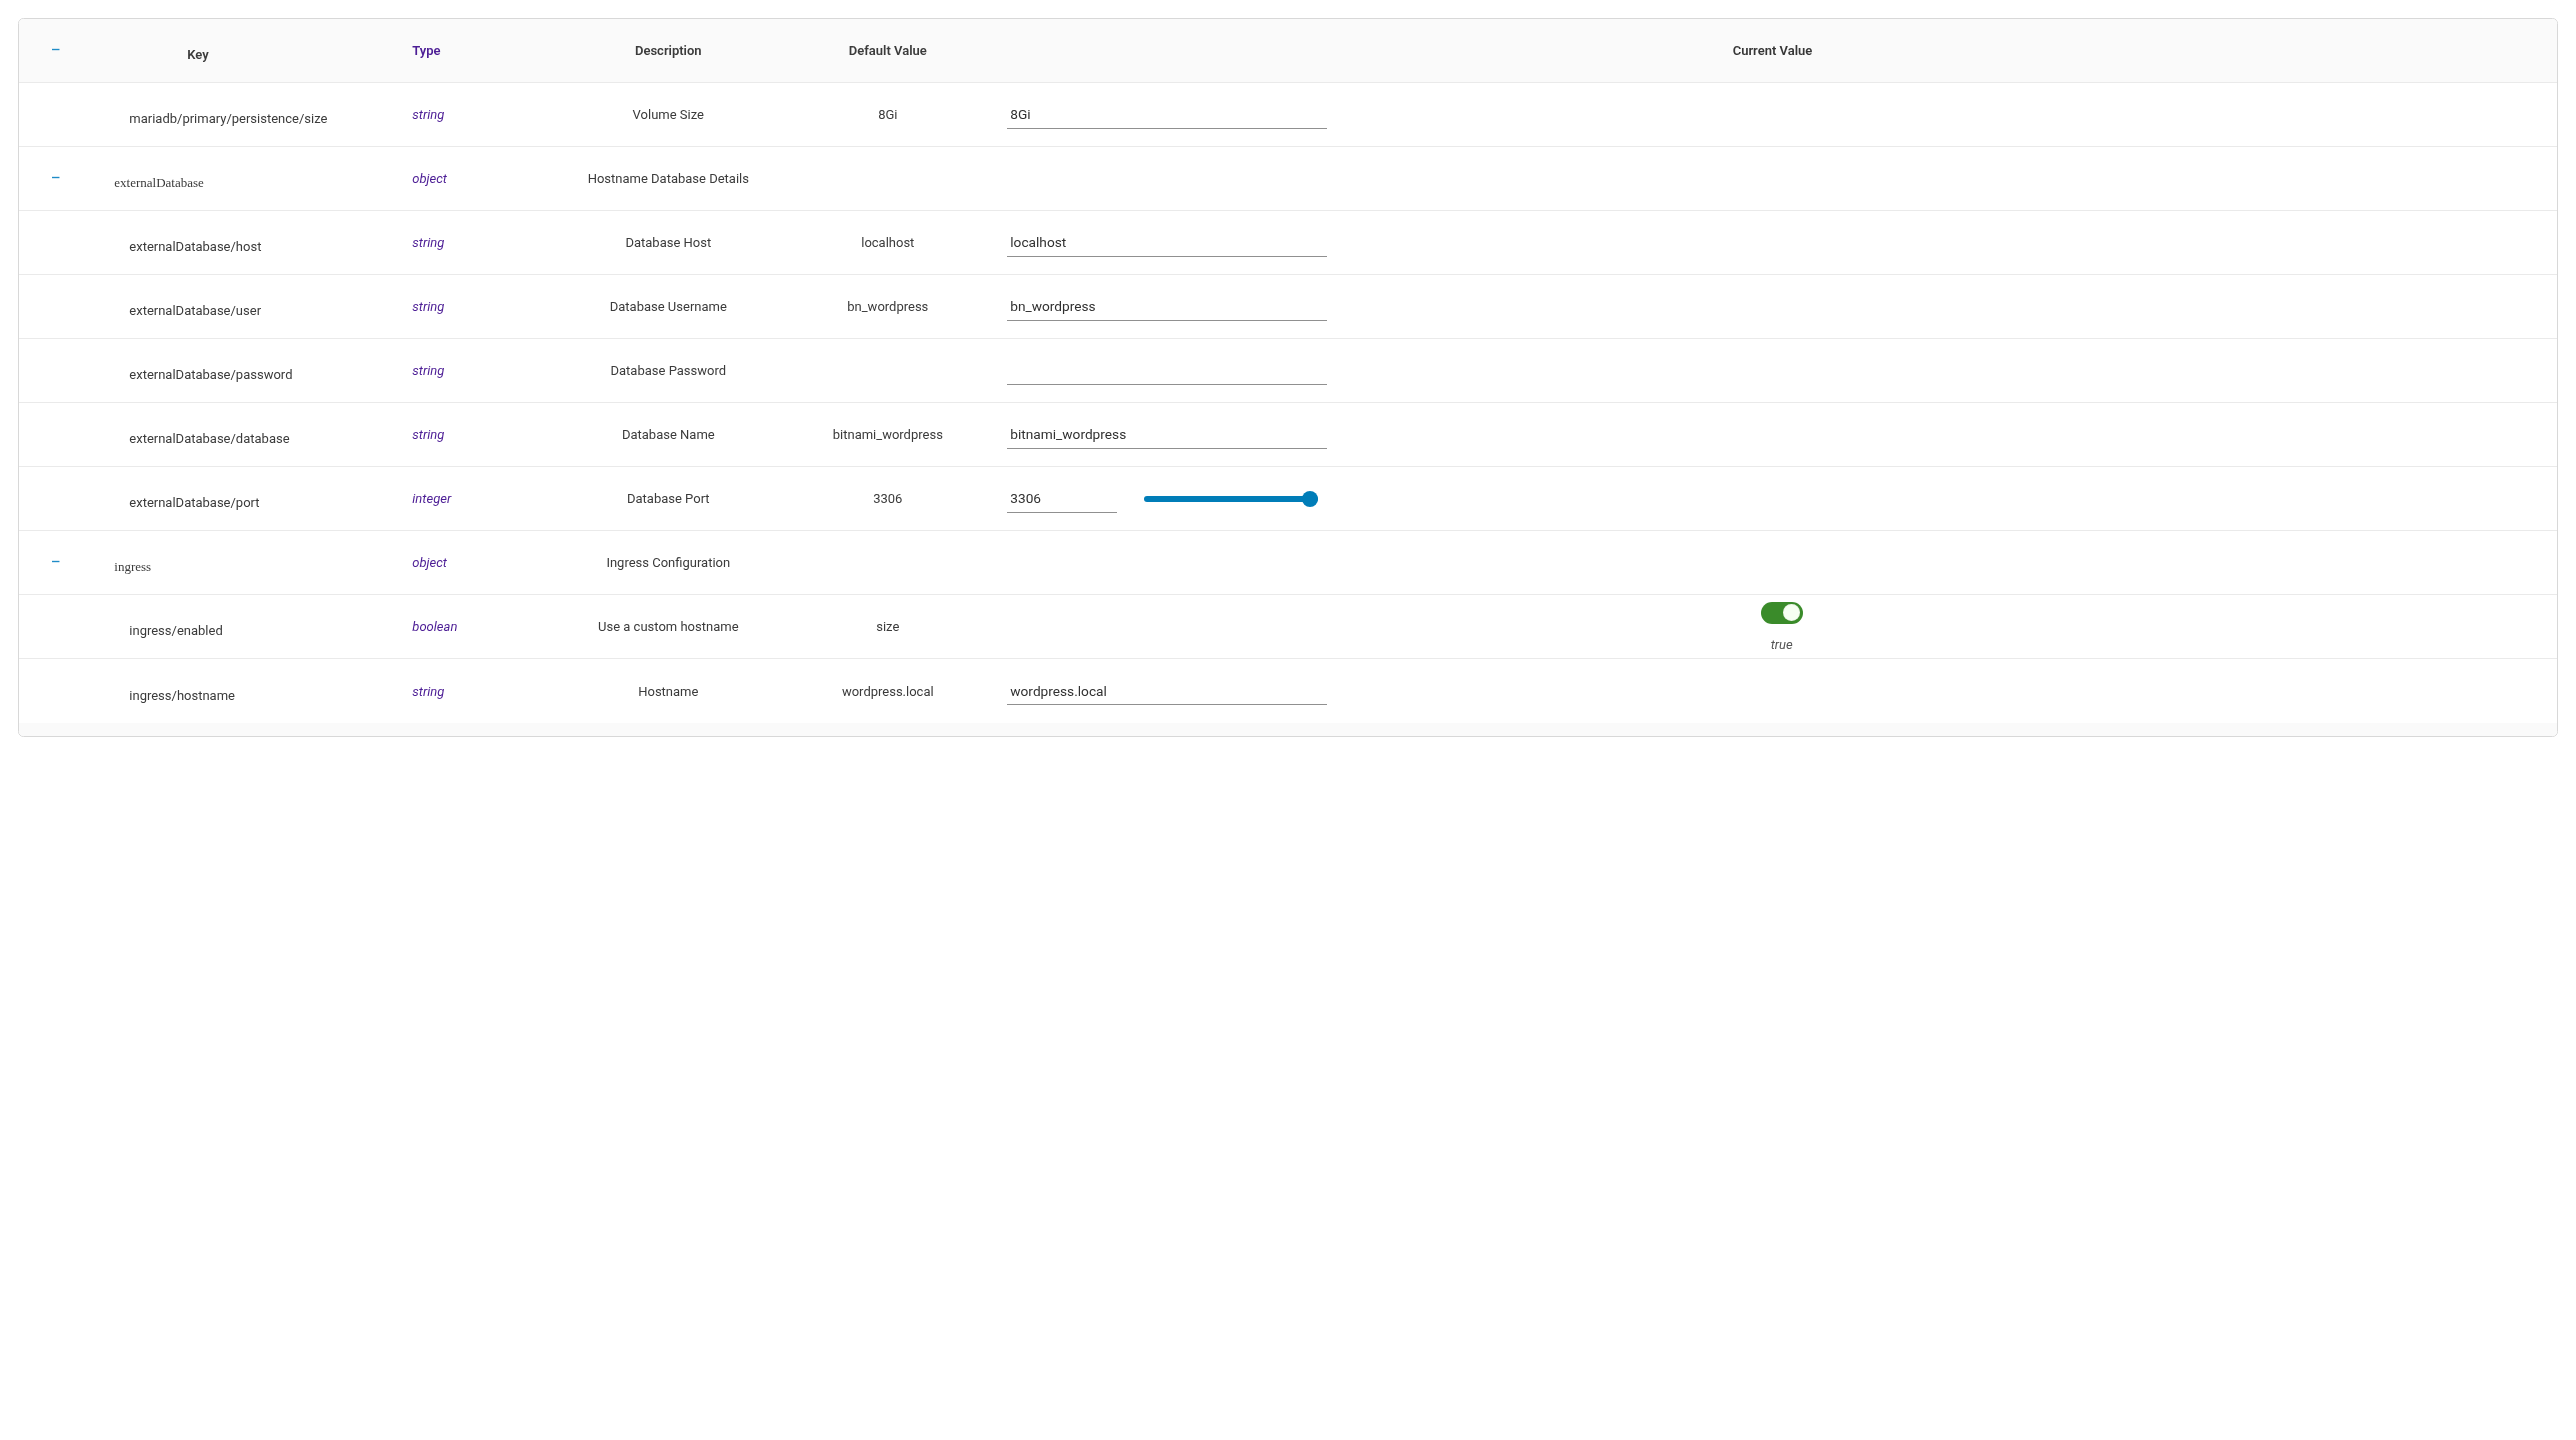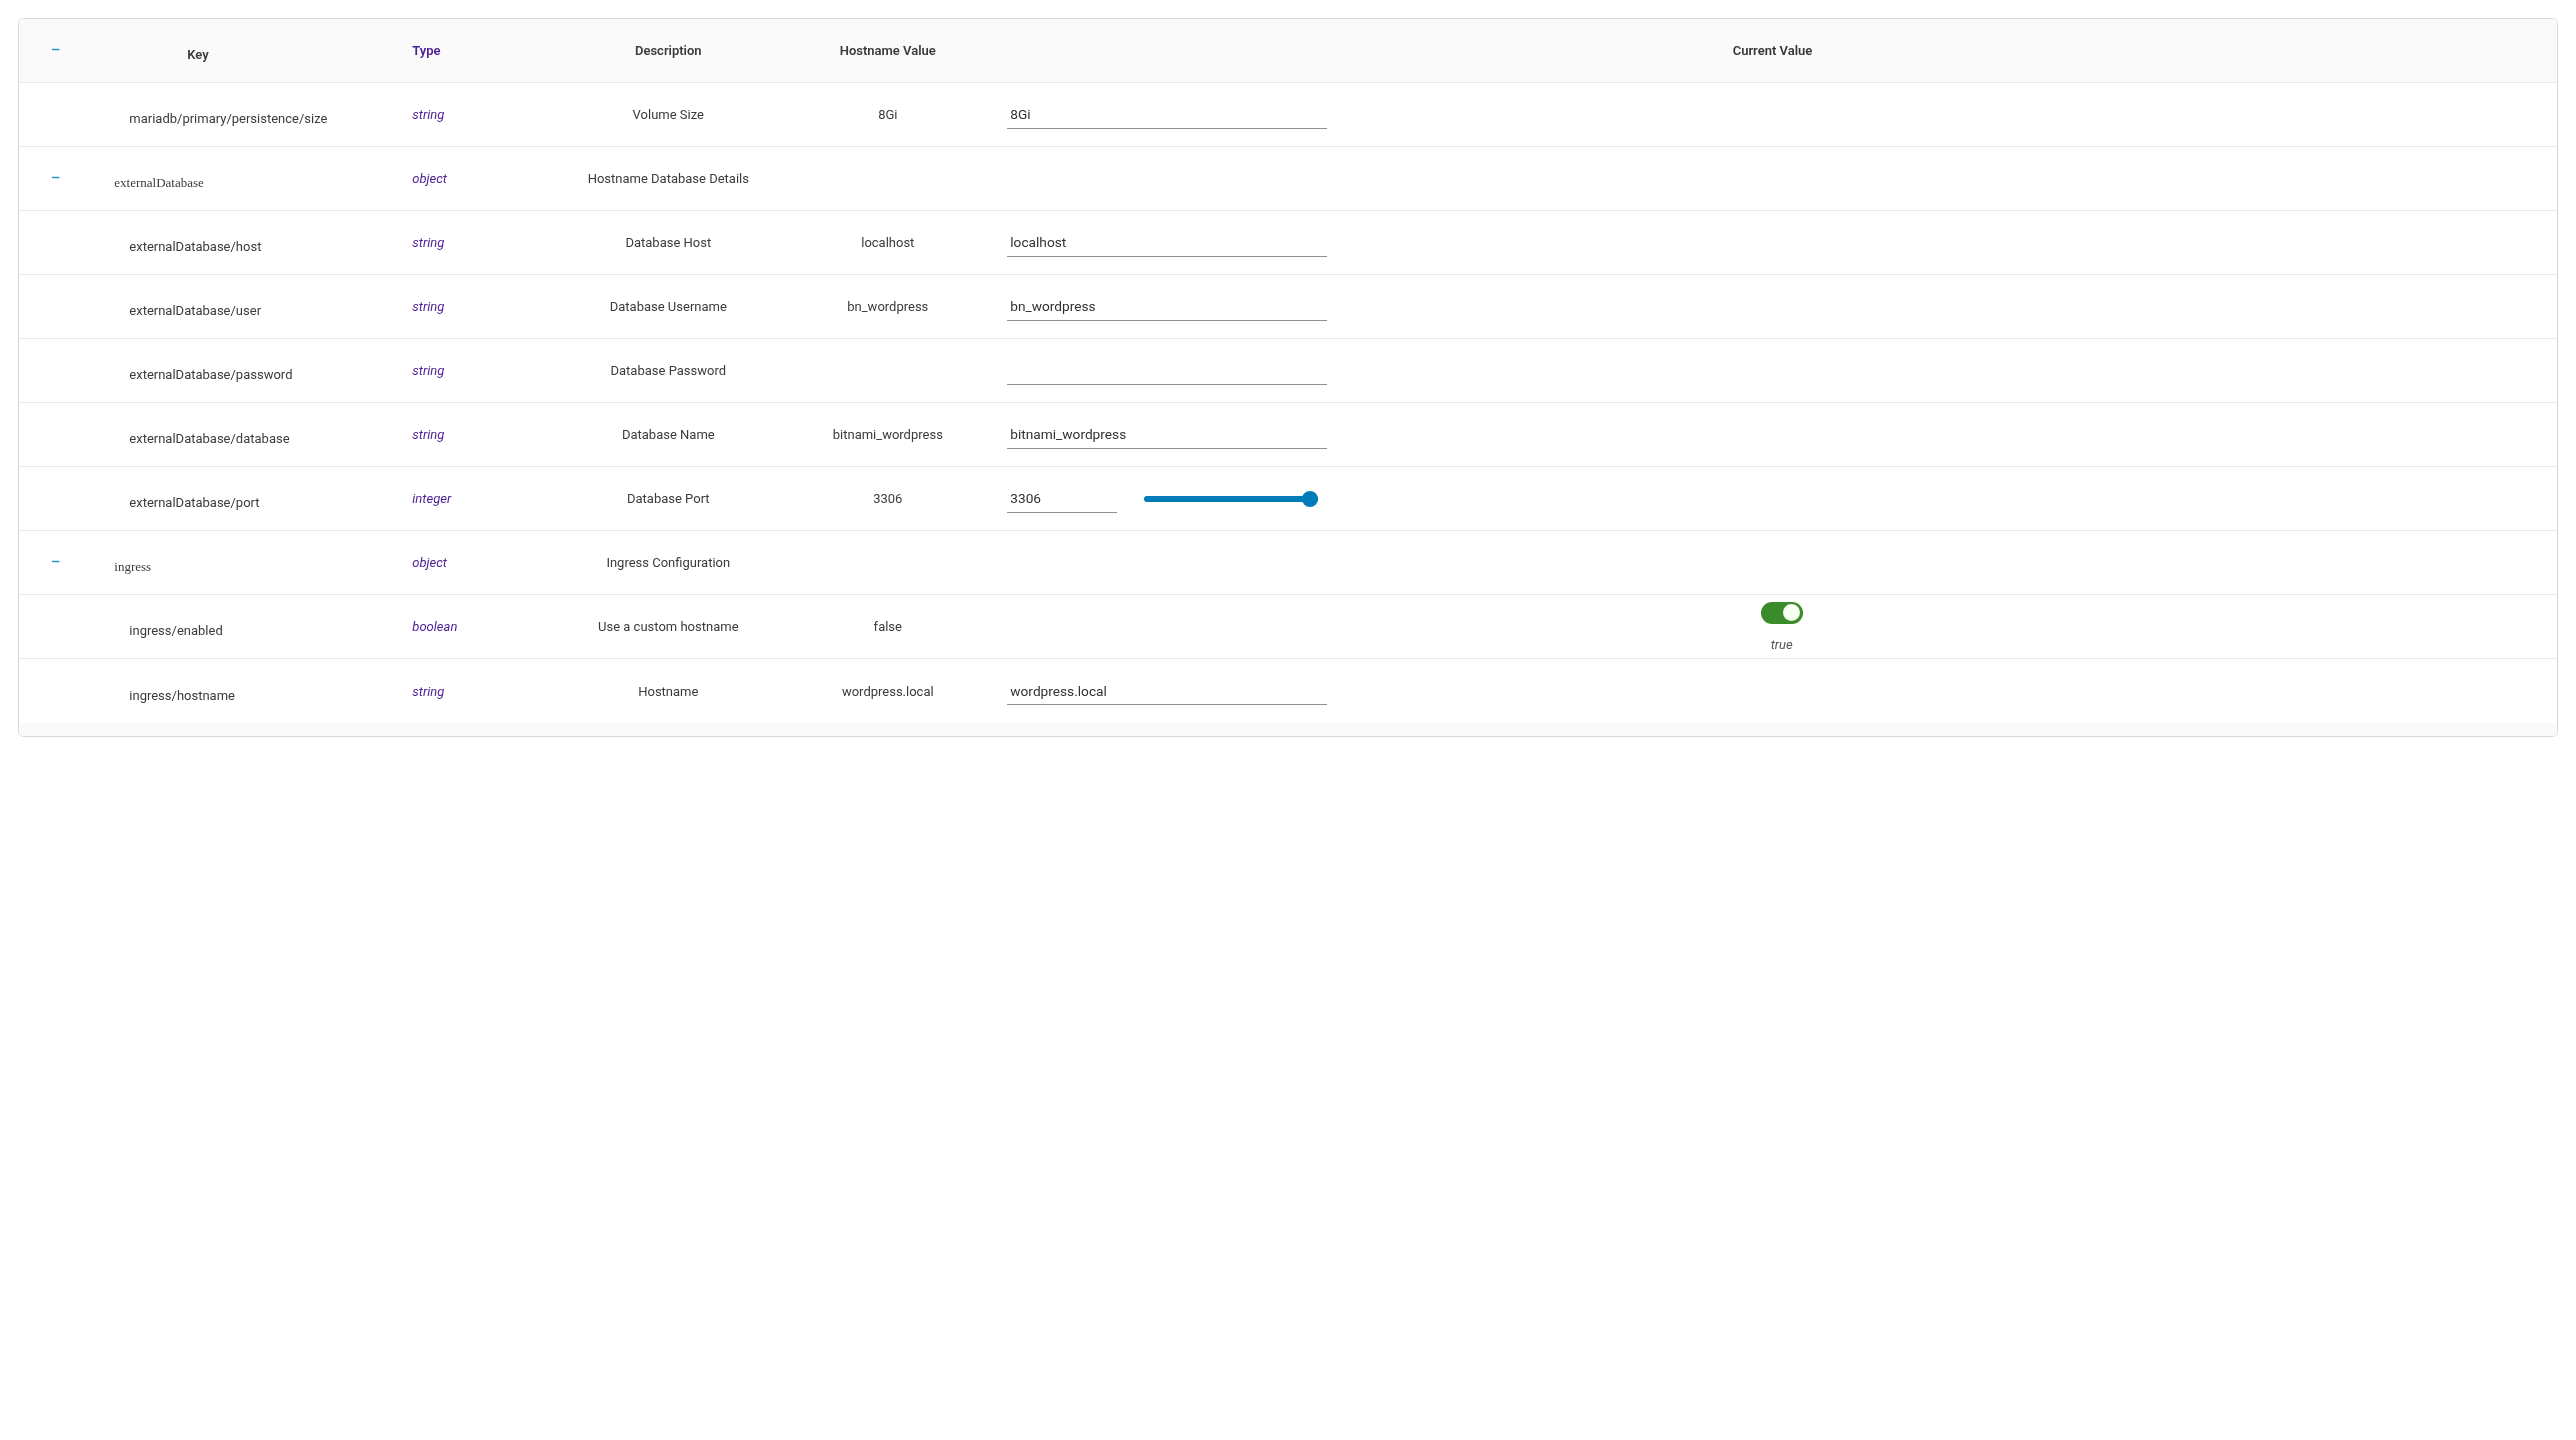--- a/index.html
+++ b/index.html
@@ -165,21 +165,21 @@
 
 <div class="container">
 
   <div class="header-row">
     <div class="col-collapse">
       <span class="icon">−</span>
     </div>
     <div class="col-key">Key</div>
     <div class="col-type">Type</div>
     <div class="col-desc">Description</div>
-    <div class="col-default">Hostname Value</div>
+    <div class="col-default">Default Value</div>
     <div class="col-current">Current Value</div>
   </div>
 
   <div id="rows-mount">
       <div class="row">
         <div class="col-collapse"></div>
         <div class="col-key data-child">mariadb/primary/persistence/size</div>
         <div class="col-type">string</div>
         <div class="col-desc">Volume Size</div>
         <div class="col-default">8Gi</div>
@@ -248,21 +248,21 @@
         <div class="col-type">object</div>
         <div class="col-desc">Ingress Configuration</div>
         <div class="col-default"></div>
         <div class="col-current"></div>
       </div>
       <div class="row">
         <div class="col-collapse"></div>
         <div class="col-key data-child">ingress/enabled</div>
         <div class="col-type">boolean</div>
         <div class="col-desc">Use a custom hostname</div>
-        <div class="col-default">false</div>
+        <div class="col-default">size</div>
         <div class="col-current">
           <div class="toggle-wrap">
             <div class="toggle">
               <div class="knob"></div>
             </div>
             <span class="toggle-label">true</span>
           </div>
         </div>
       </div>
       <div class="row">

